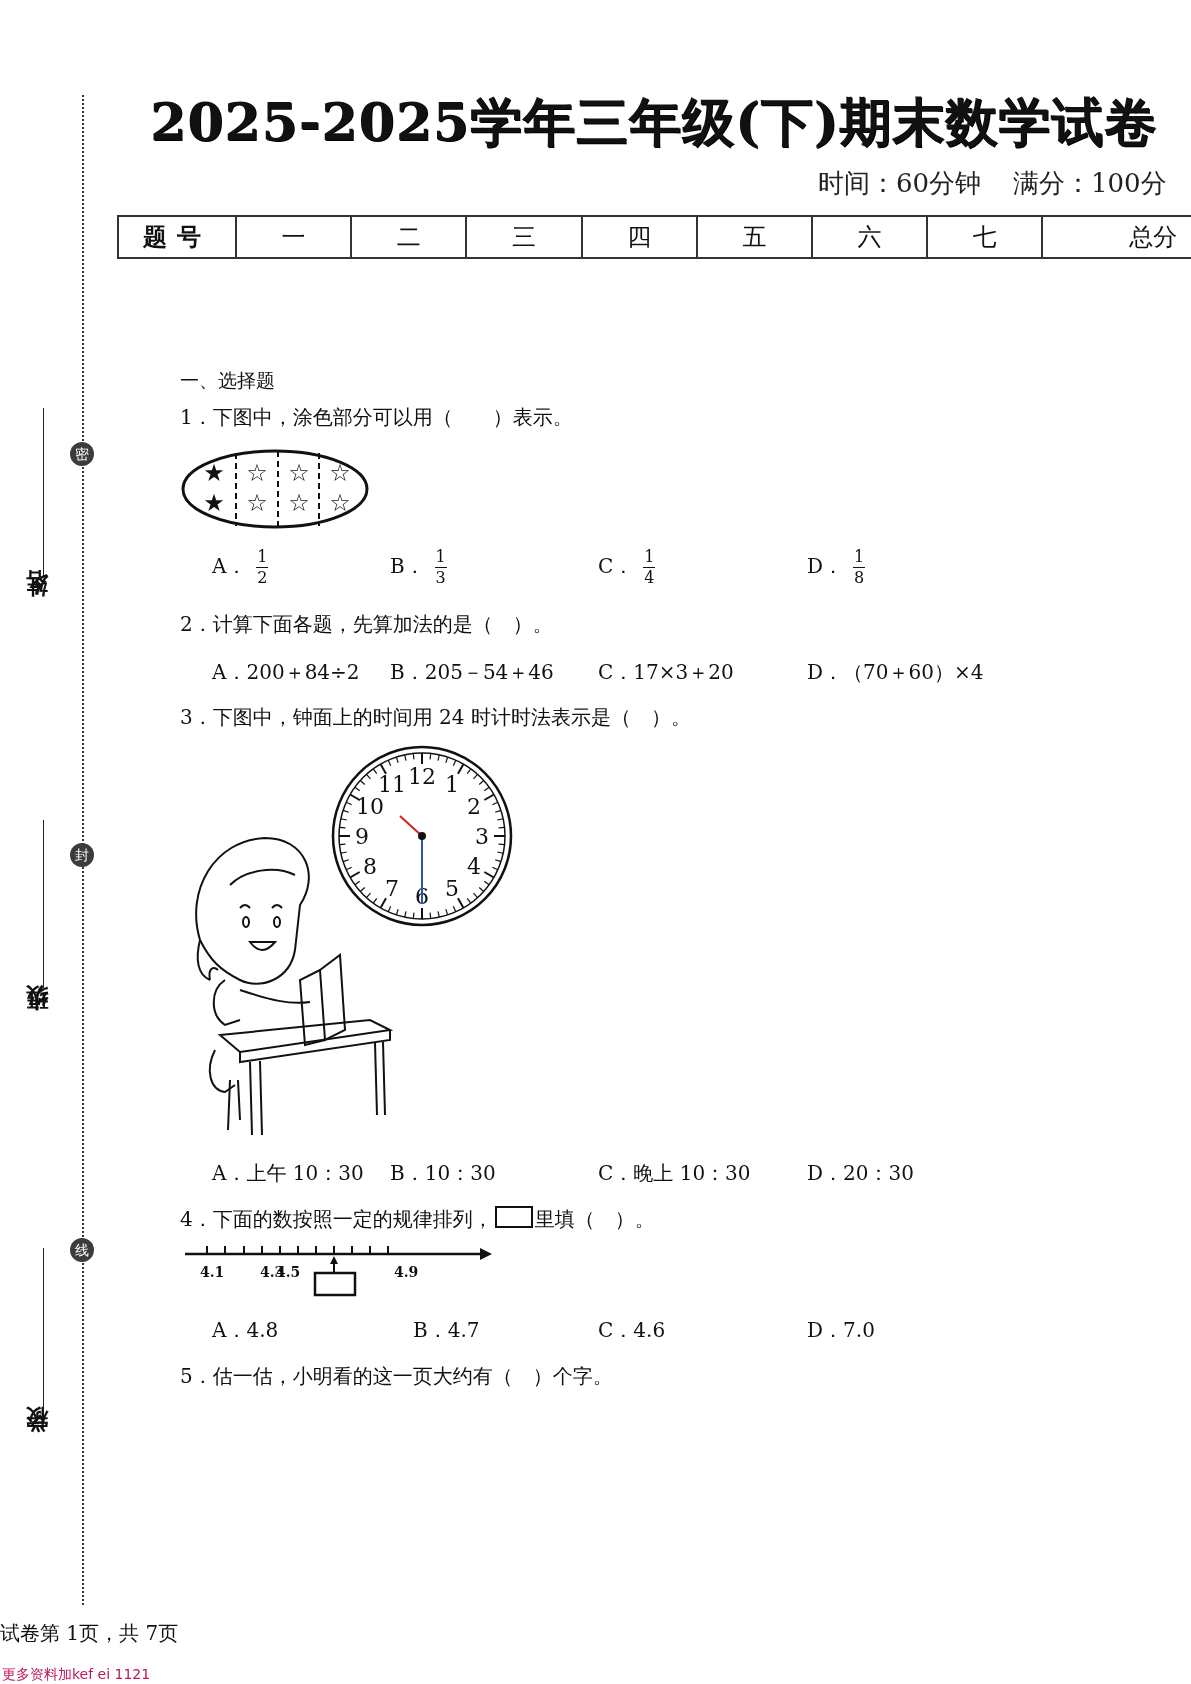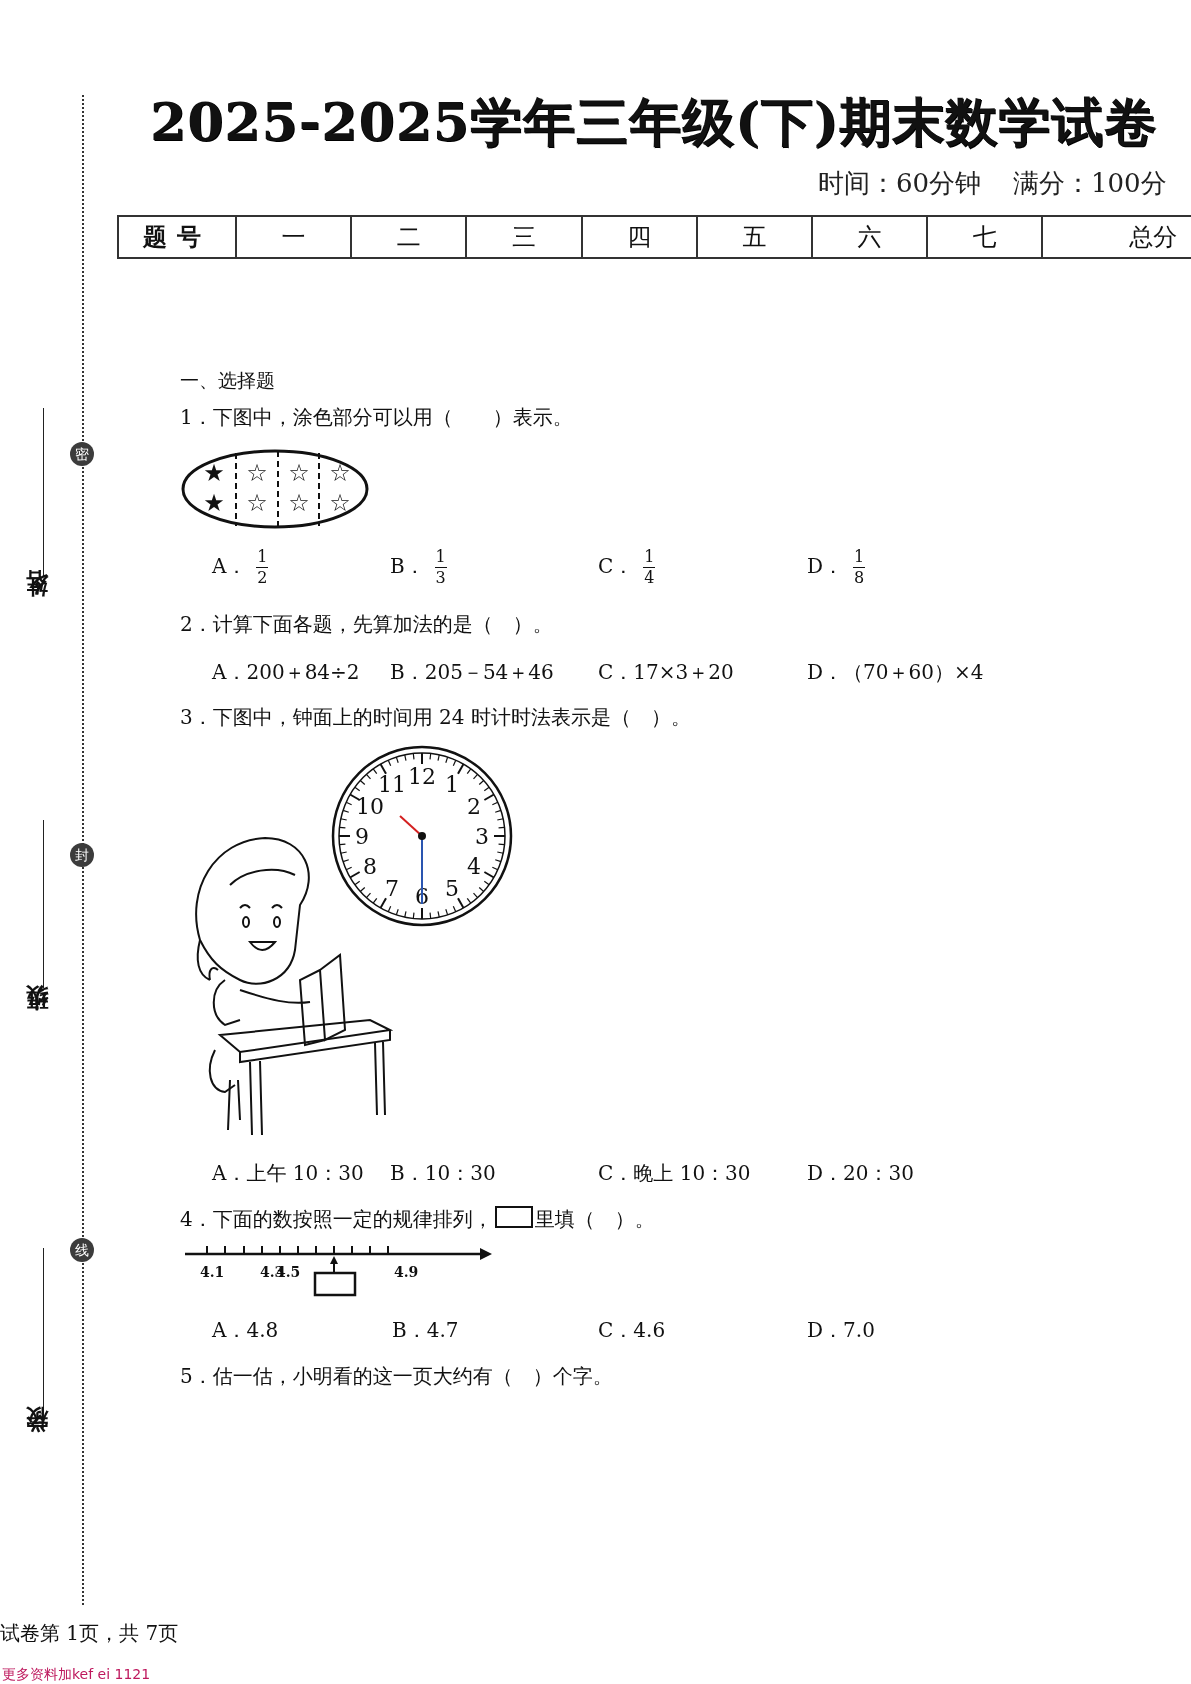--- a/index.html
+++ b/index.html
@@ -286,21 +286,21 @@
   <rect x="135" y="33" width="40" height="22" fill="none" stroke="#111" stroke-width="2.5"></rect>
   <g font-size="14" font-weight="bold" font-family="DejaVu Serif, serif" fill="#111">
     <text x="20" y="37">4.1</text>
     <text x="80" y="37">4.3</text>
     <text x="132" y="37" transform="translate(-36,0)">4.5</text>
     <text x="214" y="37">4.9</text>
   </g>
 </svg>
 
 <div class="opt" style="left:212px;top:1317px"><span>A．</span><span>4.8</span></div>
-<div class="opt" style="left:392px;top:1317px"><span>B．</span><span>4.7</span></div>
+<div class="opt" style="left:413px;top:1317px"><span>B．</span><span>4.7</span></div>
 <div class="opt" style="left:598px;top:1317px"><span>C．</span><span>4.6</span></div>
 <div class="opt" style="left:807px;top:1317px"><span>D．</span><span>7.0</span></div>
 
 <div class="q" style="top:1363px">
   <span>5．</span><span>估一估，小明看的这一页大约有（　）个字。</span>
 </div>
 
 <div class="footer">试卷第 1页，共 7页</div>
 <div class="watermark">更多资料加kef ei 1121</div>
 

